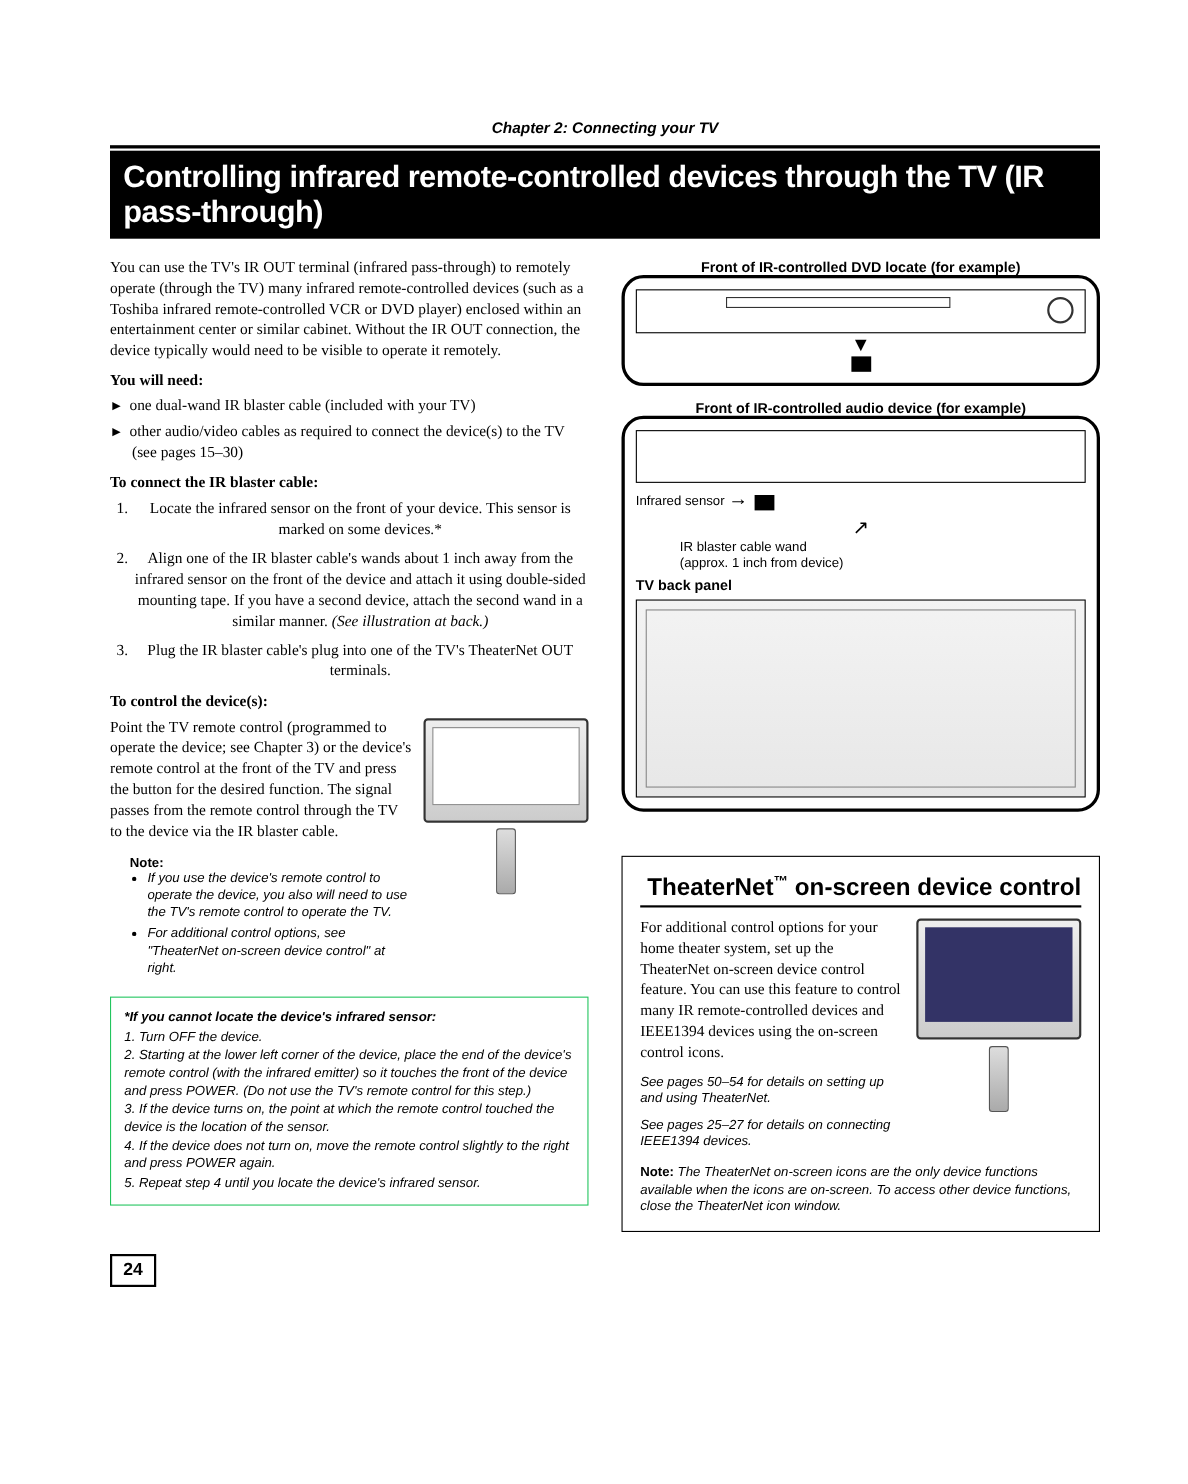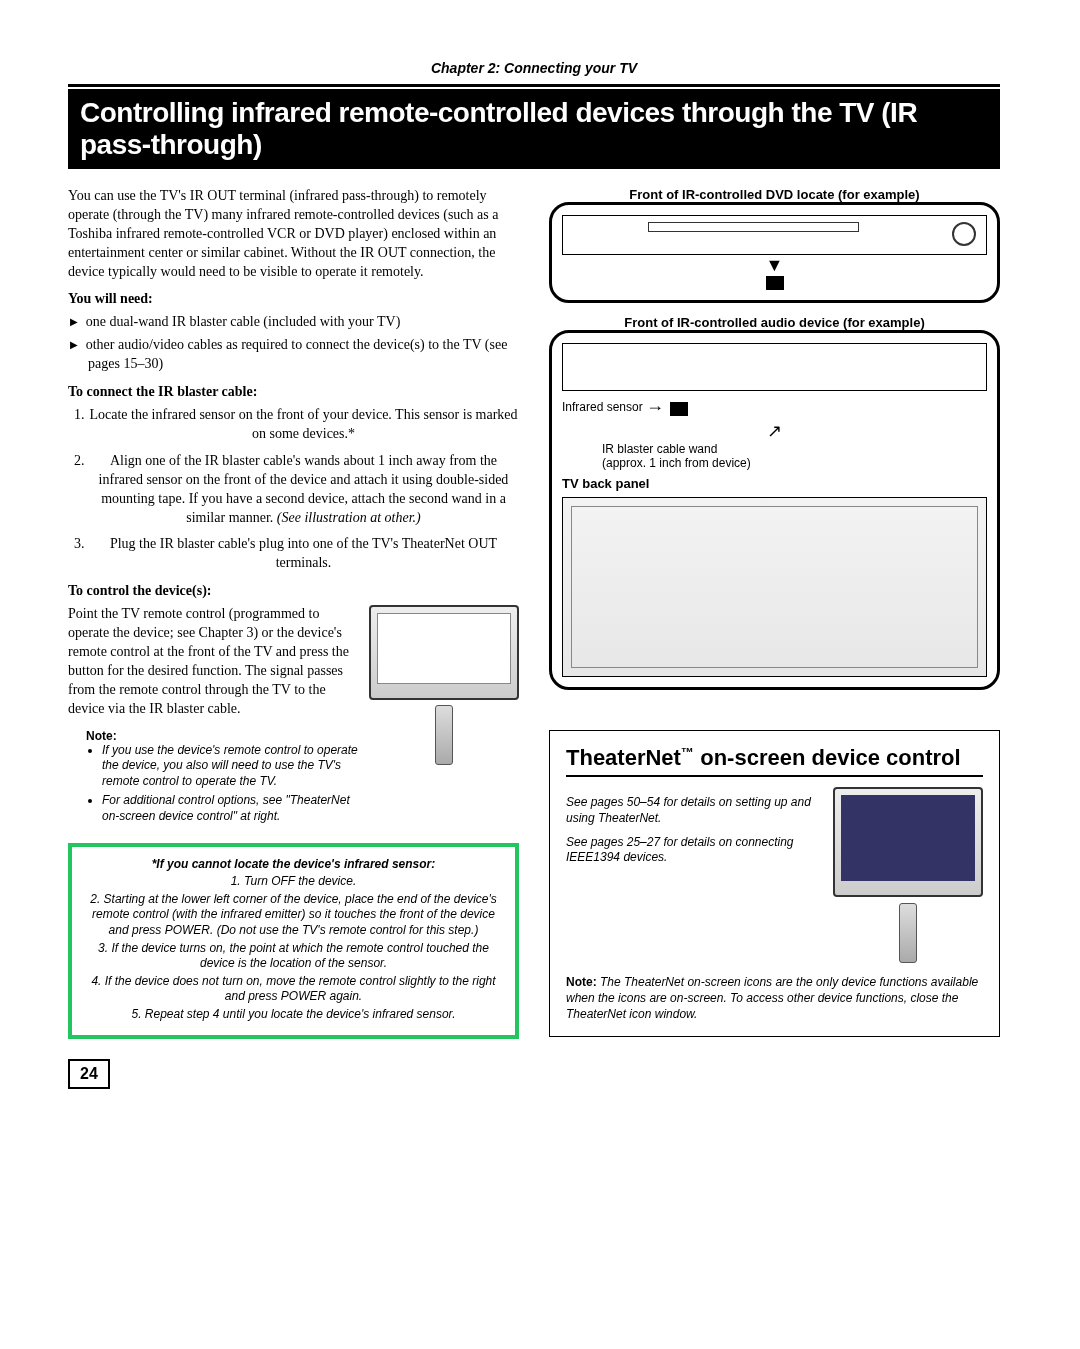--- a/index.html
+++ b/index.html
@@ -1,17 +1,17 @@
 <!DOCTYPE html>
 <html><head>
 <meta charset="utf-8">
 <style>
   * { margin: 0; padding: 0; box-sizing: border-box; }
   body { font-family: Georgia, 'Times New Roman', serif; background: #fff; color: #000; width: 1080px; }
-  .page { padding: 60px 80px 30px 68px; }
+  .page { padding: 60px 80px 30px 100px; margin-top: 48px; }
   .chapter-hdr { text-align: center; font-family: Arial, Helvetica, sans-serif; font-weight: bold; font-style: italic; font-size: 14px; margin-bottom: 8px; }
   .rule { height: 3px; background: #000; margin-bottom: 2px; }
   .title-bar { background: #000; color: #fff; font-family: Arial, Helvetica, sans-serif; font-weight: bold; font-size: 28px; padding: 8px 12px; letter-spacing: -0.5px; }
   .columns { display: flex; gap: 30px; margin-top: 18px; }
   .col-left { flex: 1; }
   .col-right { flex: 1; }
   .body-text { font-size: 14px; line-height: 1.35; margin-bottom: 10px; }
   .subhead { font-weight: bold; font-size: 14px; margin-top: 10px; margin-bottom: 6px; }
   ul.bullets { list-style: none; padding-left: 20px; margin-bottom: 8px; }
   ul.bullets li::before { content: "▶"; font-size: 10px; margin-left: -18px; margin-right: 8px; position: relative; top: -1px; }
@@ -23,35 +23,35 @@
   .control-row { display: flex; gap: 10px; }
   .control-text { flex: 1; }
   .control-img { width: 150px; display: flex; flex-direction: column; align-items: center; gap: 5px; }
   .tv-placeholder { width: 150px; height: 95px; border: 2px solid #333; border-radius: 4px; background: linear-gradient(#eee,#ccc); position: relative; }
   .tv-placeholder::after { content:""; position:absolute; top:6px; left:6px; right:6px; bottom:14px; background:#fff; border:1px solid #888; }
   .remote-placeholder { width: 18px; height: 60px; border:1px solid #555; border-radius:3px; background:linear-gradient(#ddd,#aaa); }
   .note-block { font-family: Arial, Helvetica, sans-serif; font-size: 12px; font-style: italic; margin-left: 18px; }
   .note-block .note-word { font-weight: bold; font-style: normal; }
   .note-block ul { list-style: disc; padding-left: 16px; }
   .note-block li { margin-bottom: 4px; line-height: 1.3; }
-  .locate-box { border: 4px solid #22c55e; padding: 10px 12px; margin-top: 14px; font-family: Arial, Helvetica, sans-serif; font-size: 12px; font-style: italic; line-height: 1.3; text-align: center; }
+  .locate-box { border: 1px solid #22c55e; padding: 10px 12px; margin-top: 14px; font-family: Arial, Helvetica, sans-serif; font-size: 12px; font-style: italic; line-height: 1.3; }
   .locate-box .locate-title { font-weight: bold; }
   .locate-box ol { list-style: none; padding-left: 0; margin-top: 2px; }
   .locate-box li { margin-bottom: 2px; }
   .diagram-label { font-family: Arial, Helvetica, sans-serif; font-weight: bold; font-size: 13px; text-align: center; }
   .diagram-box { border: 3px solid #000; border-radius: 20px; padding: 10px; margin-bottom: 12px; background: #fff; }
   .device-rect { height: 40px; border: 1px solid #000; background: #fff; position: relative; }
   .dvd-tray { position:absolute; left:20%; right:30%; top:6px; height:10px; border:1px solid #333; }
   .dvd-knob { position:absolute; right:10px; top:6px; width:24px; height:24px; border:2px solid #333; border-radius:50%; }
   .sensor-arrow { font-size: 18px; }
   .ir-label { font-family: Arial, Helvetica, sans-serif; font-size: 12px; }
   .back-panel { border:1px solid #000; height: 180px; background: linear-gradient(#f3f3f3,#e7e7e7); position: relative; margin-top:6px; }
   .back-panel-inner { position:absolute; left:8px; right:8px; top:8px; bottom:8px; border:1px solid #888; }
   .tn-box { border: 1px solid #000; padding: 14px 16px; margin-top: 40px; }
-  .tn-title { font-family: Arial, Helvetica, sans-serif; font-weight: bold; font-size: 22px; border-bottom: 2px solid #000; padding-bottom: 4px; margin-bottom: 10px; }
+  .tn-title { font-family: Arial, Helvetica, sans-serif; font-weight: bold; font-size: 22px; border-bottom: 2px solid #000; padding-bottom: 4px; margin-bottom: 10px; text-align: right; }
   .tn-row { display: flex; gap: 12px; }
   .tn-text { flex: 1; font-size: 14px; line-height: 1.35; }
   .tn-img { width: 150px; display:flex; flex-direction:column; align-items:center; gap:6px; }
   .tn-tv { width:150px; height:110px; border:2px solid #333; border-radius:4px; background:linear-gradient(#eee,#ccc); position:relative; }
   .tn-tv::before { content:""; position:absolute; top:6px; left:6px; right:6px; bottom:14px; background:#336; }
   .tn-see { font-family: Arial, Helvetica, sans-serif; font-size: 12px; font-style: italic; line-height:1.3; margin-top:8px; }
   .tn-note { font-family: Arial, Helvetica, sans-serif; font-size: 12px; font-style: italic; line-height:1.3; margin-top:12px; }
   .tn-note .note-word { font-weight:bold; font-style: normal; }
   .footer { margin-top: 20px; display: flex; align-items: flex-end; gap: 24px; }
   .page-num-box { border: 2px solid #000; padding: 4px 10px; font-family: Arial, Helvetica, sans-serif; font-weight: bold; font-size: 16px; }
@@ -76,21 +76,21 @@
       <ul class="bullets">
         <li>one dual-wand IR blaster cable (included with your TV)</li>
         <li>other audio/video cables as required to connect the device(s) to the TV (see pages 15–30)</li>
       </ul>
 
       <div class="subhead">To connect the IR blaster cable:</div>
       <ol class="steps">
         <li>Locate the infrared sensor on the front of your device. This sensor is marked on some devices.*</li>
         <li>
           <span>Align one of the IR blaster cable's wands about 1 inch away from the infrared sensor on the front of the device and attach it using double-sided mounting tape. If you have a second device, attach the second wand in a similar manner. </span>
-          <i>(See illustration at other.)</i>
+          <i>(See illustration at back.)</i>
         </li>
         <li>Plug the IR blaster cable's plug into one of the TV's TheaterNet OUT terminals.</li>
       </ol>
 
       <div class="subhead">To control the device(s):</div>
       <div class="control-row">
         <div class="control-text">
           <p class="body-text">Point the TV remote control (programmed to operate the device; see Chapter 3) or the device's remote control at the front of the TV and press the button for the desired function. The signal passes from the remote control through the TV to the device via the IR blaster cable.</p>
           <div class="note-block">
             <span class="note-word">Note:</span>
@@ -151,20 +151,21 @@
             <div class="back-panel-inner"></div>
           </div>
       </div>
 
       <div class="tn-box">
         <div class="tn-title">
           <span>TheaterNet</span><sup>™</sup><span> on-screen device control</span>
         </div>
         <div class="tn-row">
           <div class="tn-text">
+            <span>For additional control options for your home theater system, set up the TheaterNet on-screen device control feature. You can use this feature to control many IR remote-controlled devices and IEEE1394 devices using the on-screen control icons.</span>
             <div class="tn-see">See pages 50–54 for details on setting up and using TheaterNet.</div>
             <div class="tn-see">See pages 25–27 for details on connecting IEEE1394 devices.</div>
           </div>
           <div class="tn-img">
             <div class="tn-tv"></div>
             <div class="remote-placeholder"></div>
           </div>
         </div>
         <div class="tn-note">
           <span class="note-word">Note:</span><span> The TheaterNet on-screen icons are the only device functions available when the icons are on-screen. To access other device functions, close the TheaterNet icon window.</span>

